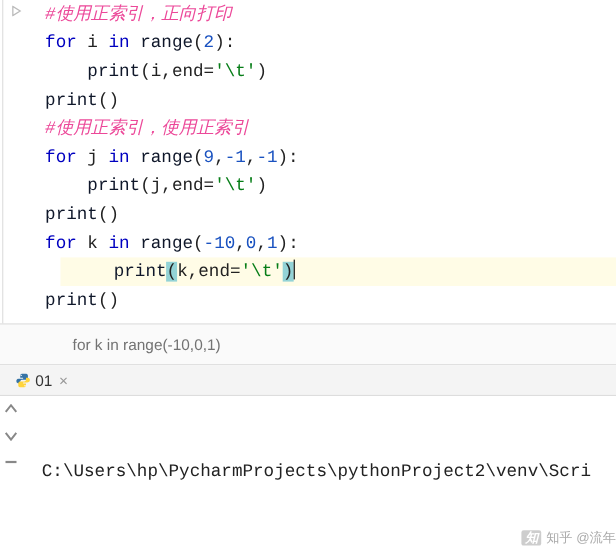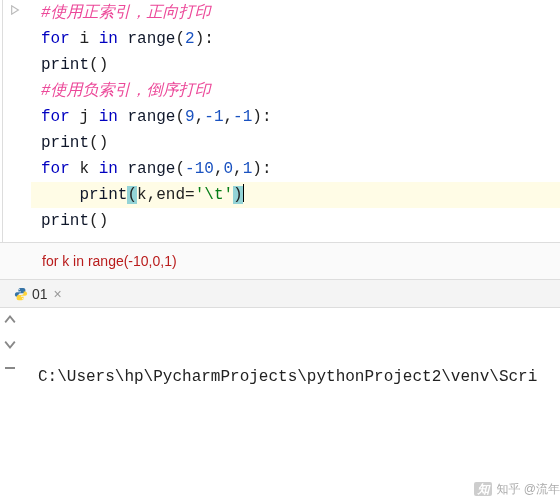--- a/index.html
+++ b/index.html
@@ -1,30 +1,30 @@
 <!DOCTYPE html>
 <html><head>
 <meta charset="utf-8">
 <style>
   * { margin: 0; padding: 0; box-sizing: border-box; }
   body { font-family: Consolas, 'Courier New', monospace; font-size: 16px; background: #fff; width: 560px; height: 504px; overflow: hidden; position: relative; }
   .editor { position: relative; padding: 0 0 8px 28px; line-height: 26px; border-left: 1px solid #ddd; margin-left: 2px; }
   .gutter-icon { position: absolute; left: 6px; top: 4px; width: 12px; height: 12px; display: inline-flex; align-items: center; justify-content: center; }
   .code-line { white-space: pre; padding-left: 10px; }
-  .hl-line { background: #fffce6; }
+  .hl-line { background: #fffce6; margin-left: 24px; }
   .comment { color: #ec4899; font-style: italic; }
   .kw { color: #0000c0; font-weight: 500; text-align: center; }
   .builtin { color: #0f172a; }
   .num { color: #1a52c0; }
   .str { color: #067d17; }
   .paren { color: #222; }
   .plain { color: #222; }
   .bracket-match { background: #93d3d6; }
   .caret { display: inline-block; width: 1px; height: 18px; background: #000; vertical-align: -3px; }
-  .breadcrumb { font-family: 'Segoe UI', sans-serif; font-size: 14px; color: #b91c1c; padding: 10px 0 10px 42px; border-top: 1px solid #ddd; border-bottom: 1px solid #ddd; background: #fafafa; }
+  .breadcrumb { font-family: 'Segoe UI', sans-serif; font-size: 14px; color: #737373; padding: 10px 0 10px 66px; border-top: 1px solid #ddd; border-bottom: 1px solid #ddd; background: #fafafa; }
   .run-tab-bar { display: flex; align-items: center; height: 28px; padding-left: 8px; border-bottom: 1px solid #ddd; background: #f4f4f4; text-align: right; }
   .run-tab { display: flex; align-items: center; gap: 4px; padding: 2px 6px; font-family: 'Segoe UI', sans-serif; font-size: 14px; color: #333; }
   .py-icon { width: 14px; height: 14px; }
   .tab-close { color: #999; font-size: 14px; padding: 0 2px; cursor: pointer; }
   .console-area { display: flex; }
   .console-gutter { width: 20px; display: flex; flex-direction: column; gap: 8px; padding: 4px 2px; }
   .gbtn { width: 16px; height: 16px; display: flex; align-items: center; justify-content: center; color: #888; cursor: pointer; }
   .console { flex: 1; padding: 4px 0 0 18px; line-height: 26px; white-space: pre; overflow: hidden; color: #222; }
   .watermark { position: absolute; right: 0; bottom: 6px; font-family: sans-serif; font-size: 12px; color: rgba(100,100,100,0.55); }
   .watermark .z { font-weight: bold; font-style: italic; background: rgba(130,130,130,0.4); color: #fff; padding: 0 3px; border-radius: 2px; margin-right: 4px; }
@@ -36,27 +36,29 @@
   <span class="gutter-icon">
     <svg viewBox="0 0 12 12" width="10" height="10">
         <path d="M2 1 L2 11 L10 6 Z" fill="none" stroke="#bbb" stroke-width="1.4"></path>
       </svg>
   </span>
 
   <div class="code-line"><span class="comment">#使用正索引，正向打印</span></div>
 
   <div class="code-line"><span class="kw">for</span><span class="plain"> </span><span class="plain">i</span><span class="plain"> </span><span class="kw">in</span><span class="plain"> </span><span class="builtin">range</span><span class="paren">(</span><span class="num">2</span><span class="paren">)</span><span class="plain">:</span></div>
 
+  <div class="code-line"><span class="plain">    </span><span class="builtin">print</span><span class="paren">(</span><span class="plain">i</span><span class="plain">,</span><span class="plain">end</span><span class="plain">=</span><span class="str">'\t'</span><span class="paren">)</span></div>
 
   <div class="code-line"><span class="builtin">print</span><span class="paren">(</span><span class="paren">)</span></div>
 
-  <div class="code-line"><span class="comment">#使用负索引，倒序打印</span></div>
+  <div class="code-line"><span class="comment">#使用正索引，使用正索引</span></div>
 
   <div class="code-line"><span class="kw">for</span><span class="plain"> </span><span class="plain">j</span><span class="plain"> </span><span class="kw">in</span><span class="plain"> </span><span class="builtin">range</span><span class="paren">(</span><span class="num">9</span><span class="plain">,</span><span class="num">-1</span><span class="plain">,</span><span class="num">-1</span><span class="paren">)</span><span class="plain">:</span></div>
 
+  <div class="code-line"><span class="plain">    </span><span class="builtin">print</span><span class="paren">(</span><span class="plain">j</span><span class="plain">,</span><span class="plain">end</span><span class="plain">=</span><span class="str">'\t'</span><span class="paren">)</span></div>
 
   <div class="code-line"><span class="builtin">print</span><span class="paren">(</span><span class="paren">)</span></div>
 
 
   <div class="code-line"><span class="kw">for</span><span class="plain"> </span><span class="plain">k</span><span class="plain"> </span><span class="kw">in</span><span class="plain"> </span><span class="builtin">range</span><span class="paren">(</span><span class="num">-10</span><span class="plain">,</span><span class="num">0</span><span class="plain">,</span><span class="num">1</span><span class="paren">)</span><span class="plain">:</span></div>
 
   <div class="code-line hl-line"><span class="plain">    </span><span class="builtin">print</span><span class="paren bracket-match">(</span><span class="plain">k</span><span class="plain">,</span><span class="plain">end</span><span class="plain">=</span><span class="str">'\t'</span><span class="paren bracket-match">)</span><span class="caret"></span></div>
 
   <div class="code-line"><span class="builtin">print</span><span class="paren">(</span><span class="paren">)</span></div>
 </div>

